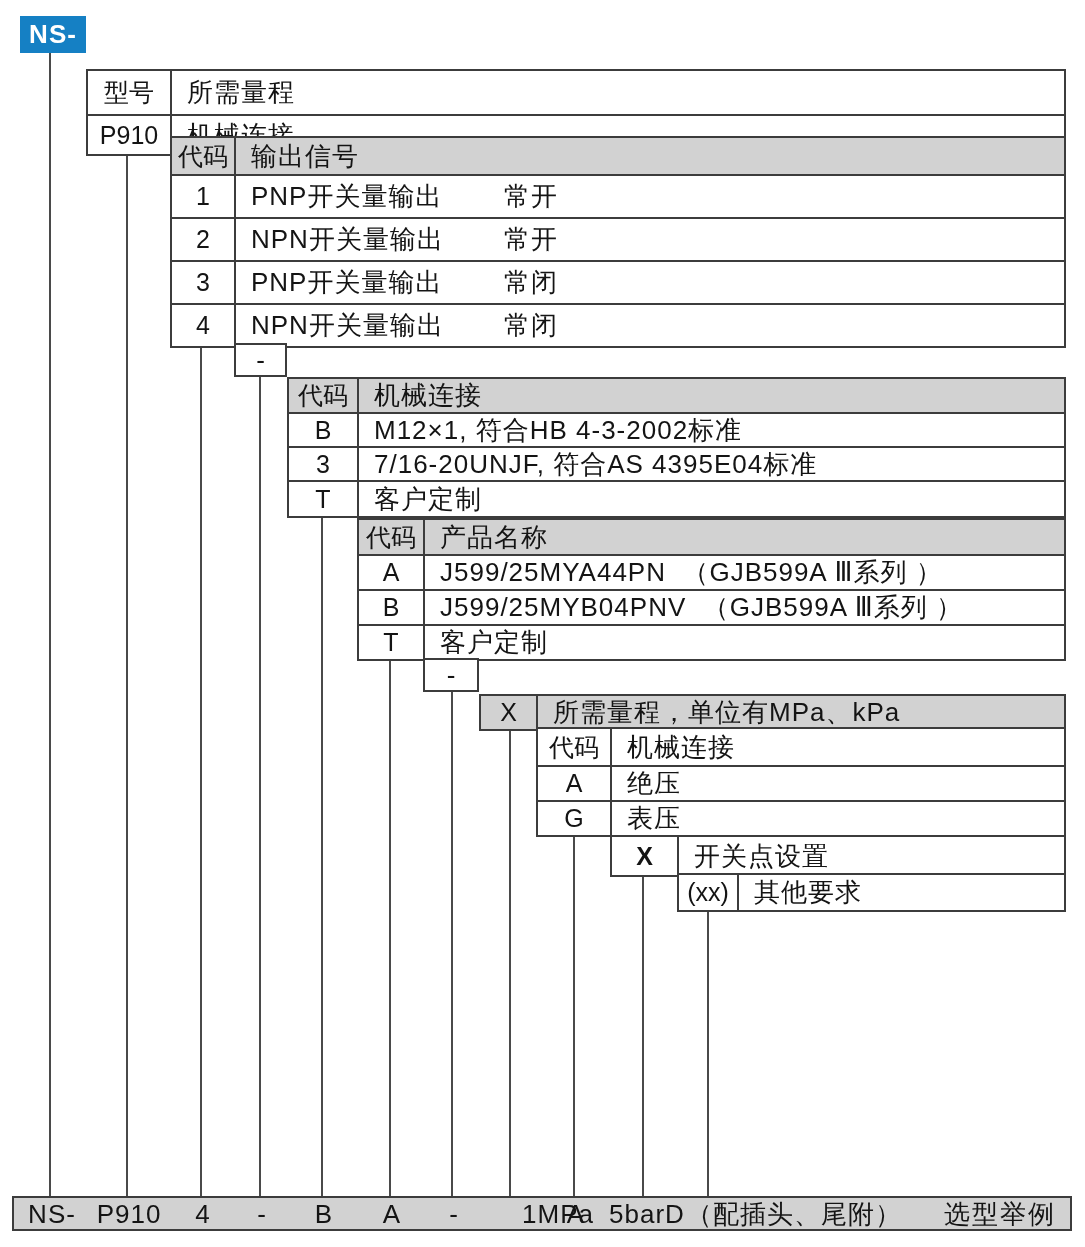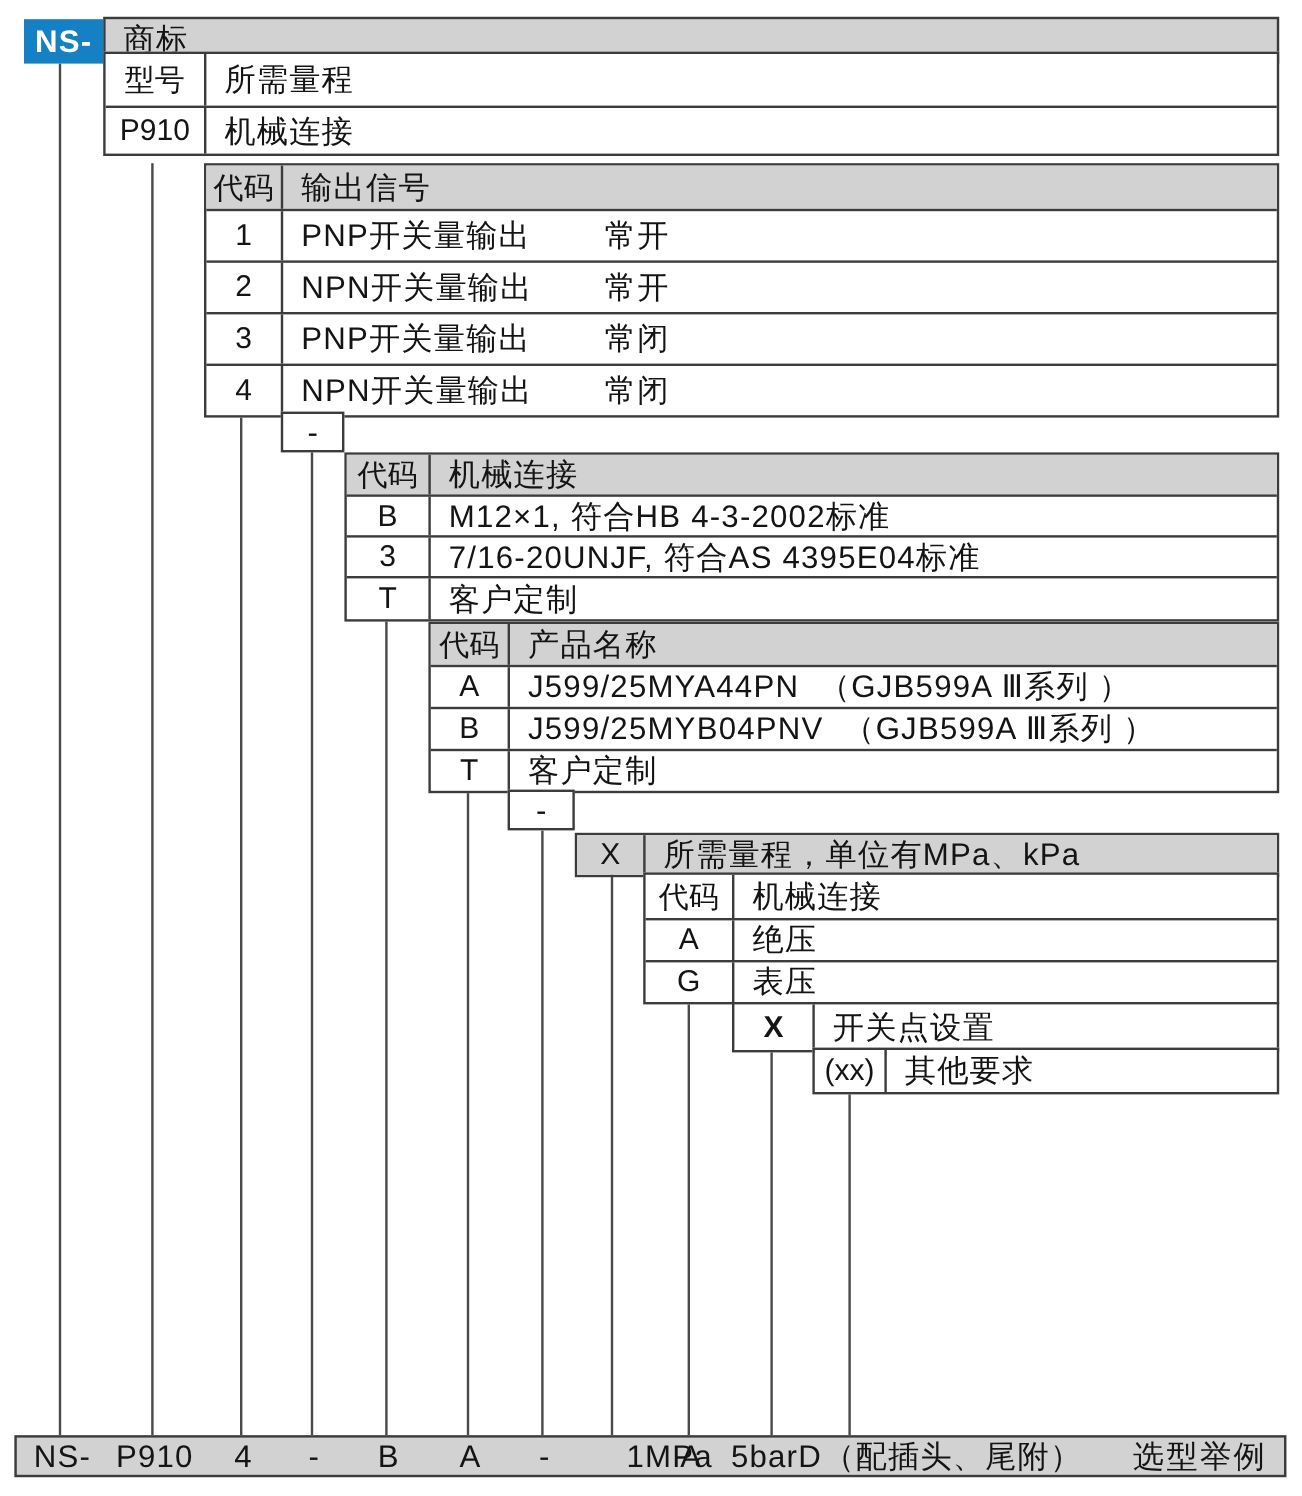--- a/index.html
+++ b/index.html
@@ -47,30 +47,25 @@
   <div class="vl" style="left:200px;top:344px;height:852px;"></div>
   <div class="vl" style="left:259px;top:376px;height:820px;"></div>
   <div class="vl" style="left:321px;top:514px;height:682px;"></div>
   <div class="vl" style="left:389px;top:657px;height:539px;"></div>
   <div class="vl" style="left:451px;top:692px;height:504px;"></div>
   <div class="vl" style="left:509px;top:727px;height:469px;"></div>
   <div class="vl" style="left:573px;top:833px;height:363px;"></div>
   <div class="vl" style="left:642px;top:873px;height:323px;"></div>
   <div class="vl" style="left:707px;top:908px;height:288px;"></div>
 
-  <div class="tbl gray" style="left:86px;top:14px;width:980px;height:39px;">
-    <div class="trow" style="height:100%;">
-      <div class="cell-label">商标</div>
-    </div>
-  </div>
   <div class="brand-box" style="left:20px;top:16px;width:66px;height:37px;">
     <span>NS-</span>
   </div>
 
-  <div class="tbl" style="left:86px;top:43px;width:980px;">
+  <div class="tbl" style="left:86px;top:69px;width:980px;">
     <div class="trow" style="height:43px;">
       <div class="cell-code" style="width:84px;">型号</div>
       <div class="cell-label">所需量程</div>
     </div>
     <div class="trow" style="height:40px;">
       <div class="cell-code" style="width:84px;">P910</div>
       <div class="cell-label">机械连接</div>
     </div>
   </div>
 

